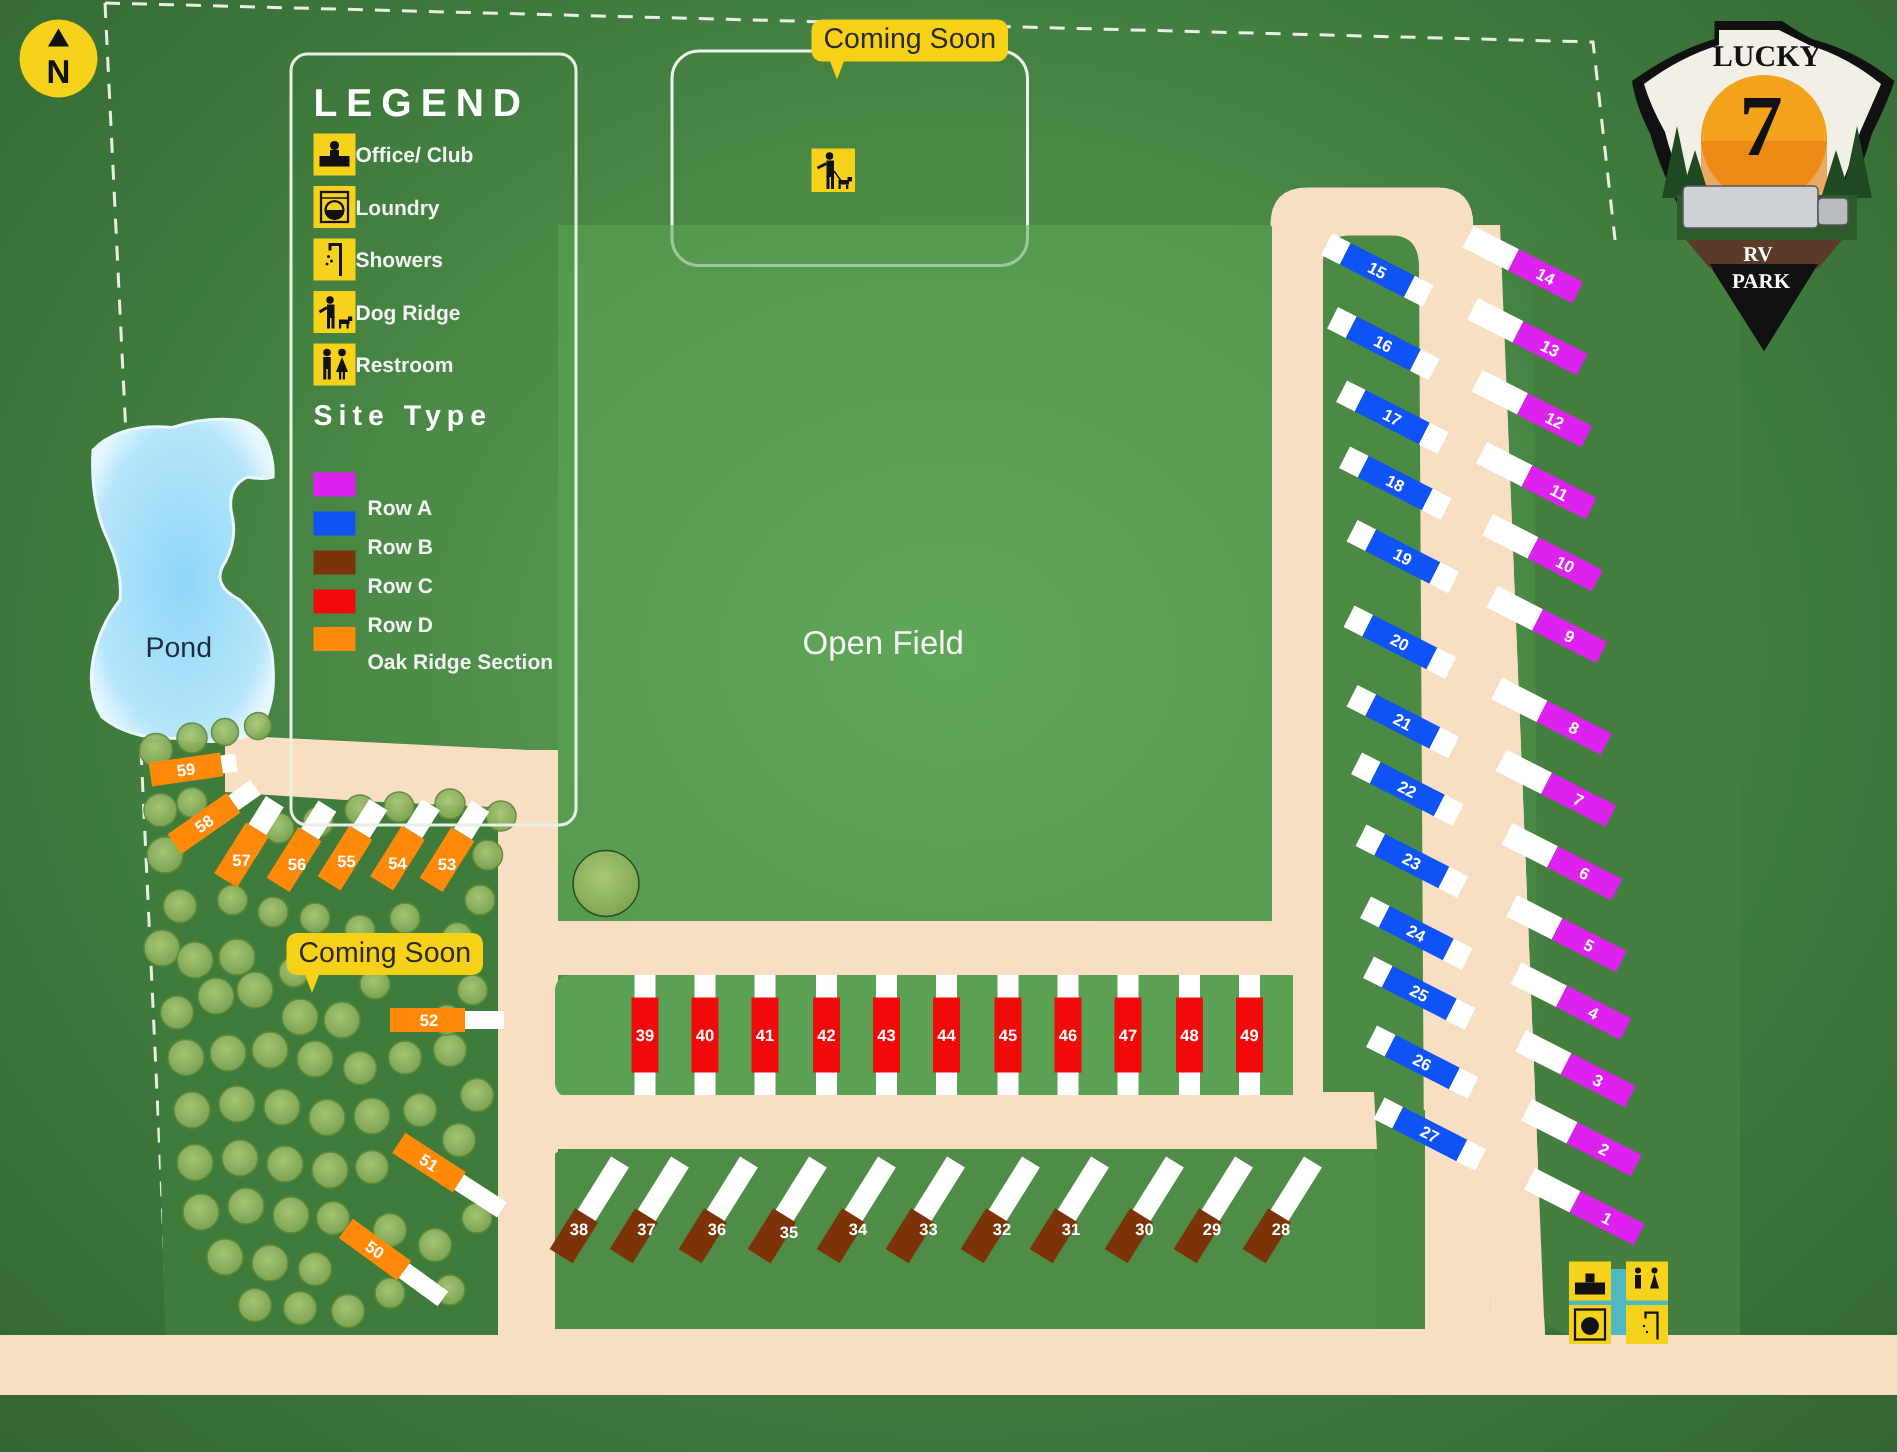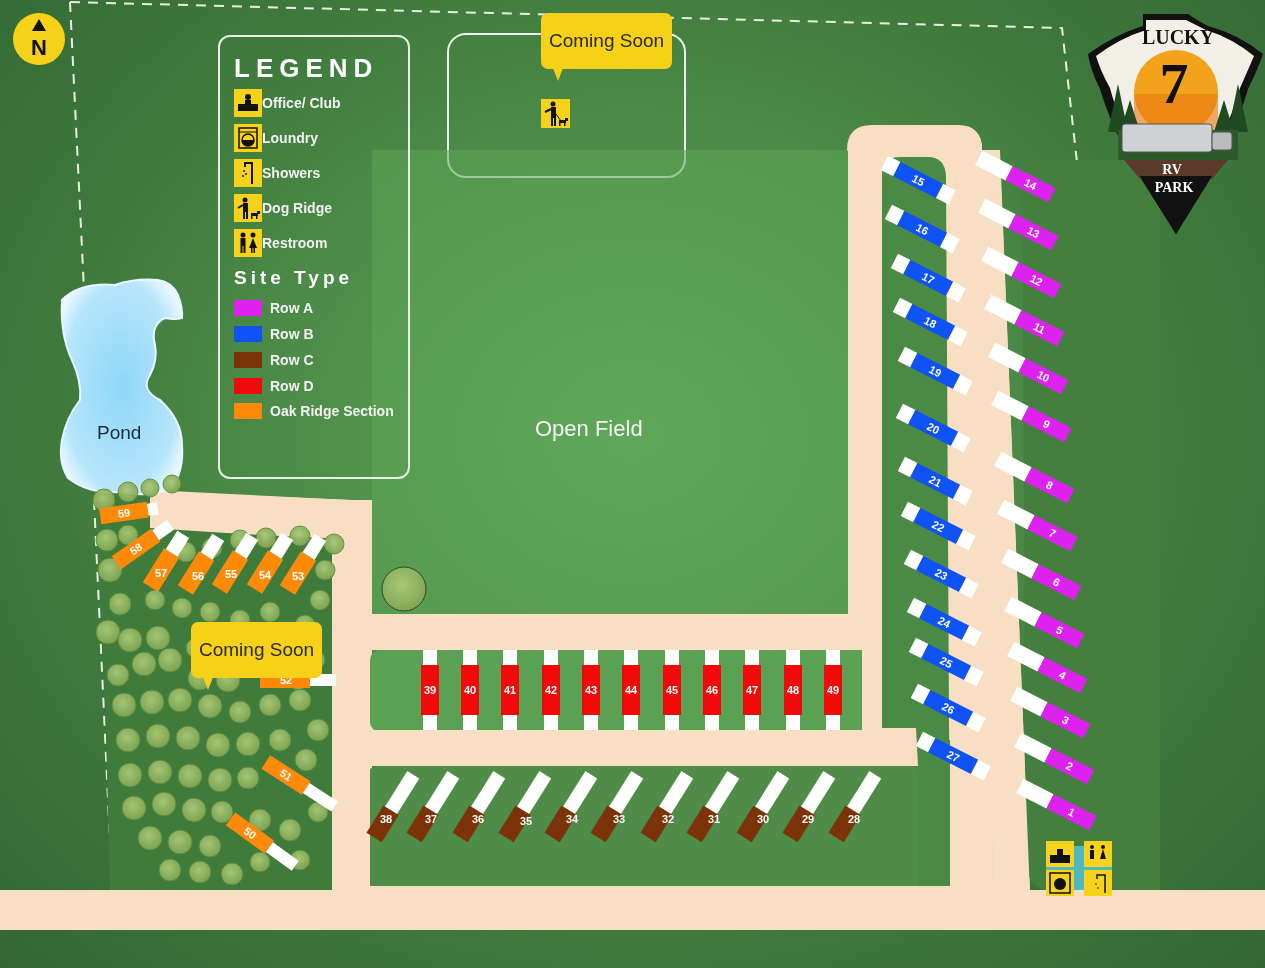--- a/index.html
+++ b/index.html
@@ -1,35 +1,35 @@
 <!DOCTYPE html>
 <html><head>
 <meta charset="utf-8">
 <style>
   html, body { margin:0; padding:0; }
   body { width:1265px; height:968px; overflow:hidden; position:relative;
          font-family:"Liberation Sans", sans-serif; }
   #map { position:absolute; left:0; top:0; width:1265px; height:968px;
          background: radial-gradient(ellipse at 50% 45%, #62a95c 0%, #4f8f4a 35%, #3f7a3d 65%, #336633 100%); }
   .svg-layer { position:absolute; left:0; top:0; }
-  .legend { position:absolute; left:218px; top:35px; width:192px; height:444px;
+  .legend { position:absolute; left:193px; top:35px; width:192px; height:516px;
             border:2px solid #e8efe4; border-radius:12px; box-sizing:border-box;text-decoration:underline; }
   .legend-title { position:absolute; left:14px; top:16px; color:#fff; font-weight:bold;
                   font-size:26px; letter-spacing:6px; }
   .legend-item { position:absolute; left:14px; display:flex; align-items:center; }
   .legend-icon { width:28px; height:28px; background:#f6d21a; display:flex;
                  align-items:center; justify-content:center; }
   .legend-label { color:#f2f2f2; font-weight:bold; font-size:14px; }
   .site-type-title { position:absolute; left:14px; top:230px; color:#fff; font-weight:bold;
                      font-size:19px; letter-spacing:4px; }
   .swatch { width:28px; height:16px; }
   .swatch-item { position:absolute; left:14px; display:flex; align-items:center; }
-  .swatch-label { color:#f2f2f2; font-weight:bold; font-size:14px; margin-left:8px; }
+  .swatch-label { color:#f2f2f2; font-weight:bold; font-size:14px; margin-left:8px;margin-top:30px; }
   .callout { position:absolute; background:#f7d117; color:#2a2a2a; font-size:19px;
-             padding:17px 8px; border-radius:7px; white-space:nowrap; }
+             padding:3px 8px; border-radius:7px; white-space:nowrap; }
   .callout::after { content:""; position:absolute; left:12px; bottom:-12px;
                     border-left:5px solid transparent; border-right:5px solid transparent;
                     border-top:13px solid #f7d117; }
   .open-field { position:absolute; left:535px; top:416px; color:#f4f4f4; font-size:22px; }
   .pond-label { position:absolute; left:97px; top:422px; color:#1d2a44; font-size:19px; }
   .north { position:absolute; left:13px; top:13px; width:52px; height:52px; border-radius:50%;
            background:#f6d21a; }
   .north-n { position:absolute; left:0; width:52px; top:22px; text-align:center; font-weight:bold;
              font-size:22px; color:#111; }
   .site-label { font-family:"Liberation Sans", sans-serif; font-weight:bold; font-size:11px; fill:#fff; }

